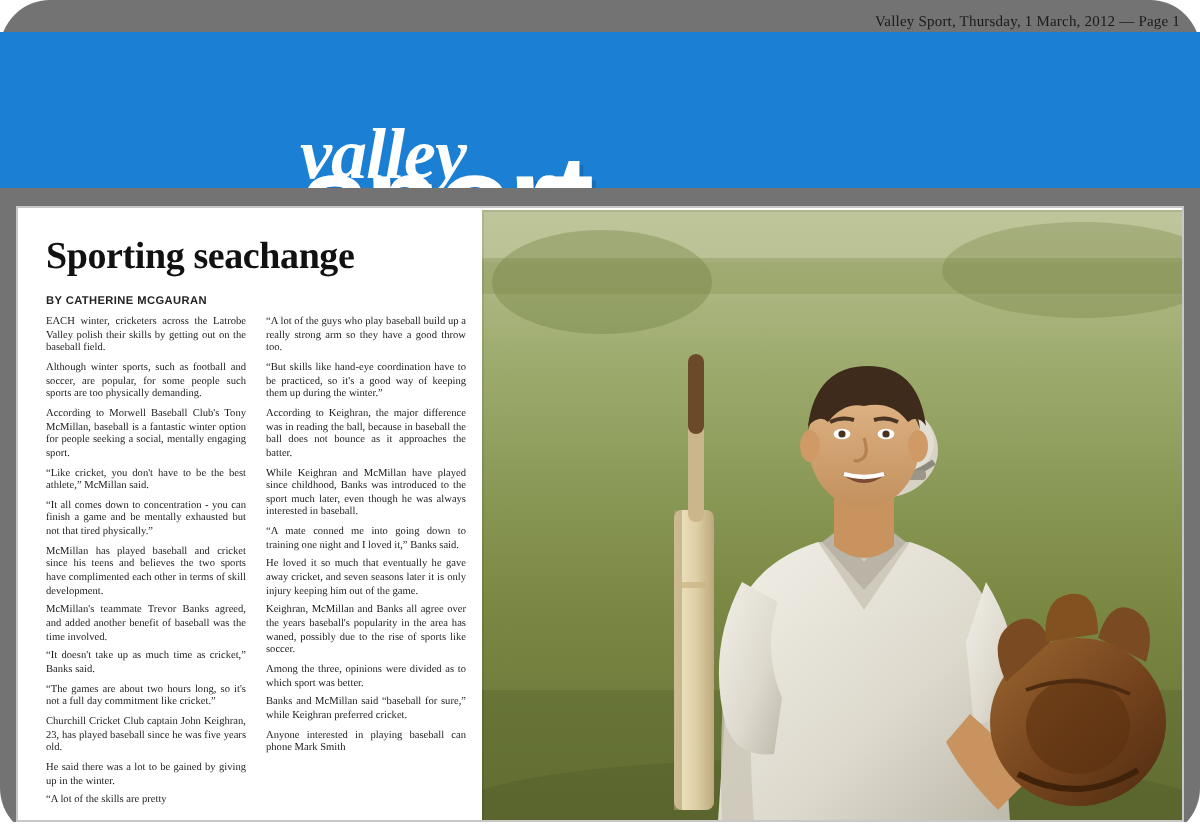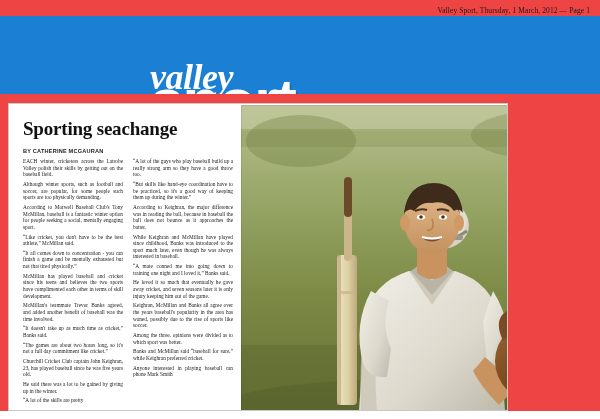--- a/index.html
+++ b/index.html
@@ -10,23 +10,24 @@
     width: 600px;
     height: 419px;
     background: #ffffff;
     font-family: "Liberation Serif", serif;
     overflow: hidden;
   }
   .page {
     position: relative;
     width: 600px;
     height: 419px;
-    background: #ef4444;
+    background: #737373;
     box-sizing: border-box;
     padding: 12px;
+    border-radius: 25px;
   }
 
   
   .runninghead {
     position: absolute;
     top: 6px;
     right: 10px;
     font-family: "Liberation Serif", serif;
     font-size: 7.5px;
     color: #1a1a1a;
@@ -81,21 +82,21 @@
     line-height: 62px;
     color: rgba(0,0,0,0.13);
     letter-spacing: -2px;
   }
 
   
   .article {
     position: absolute;
     top: 103px;
     left: 8px;
-    width: 500px;
+    width: 584px;
     height: 308px;
     border: 1px solid #c8c8c8;
     box-sizing: border-box;
     background: #ffffff;
     overflow: hidden;
   }
 
   .headline {
     position: absolute;
     left: 14px;

